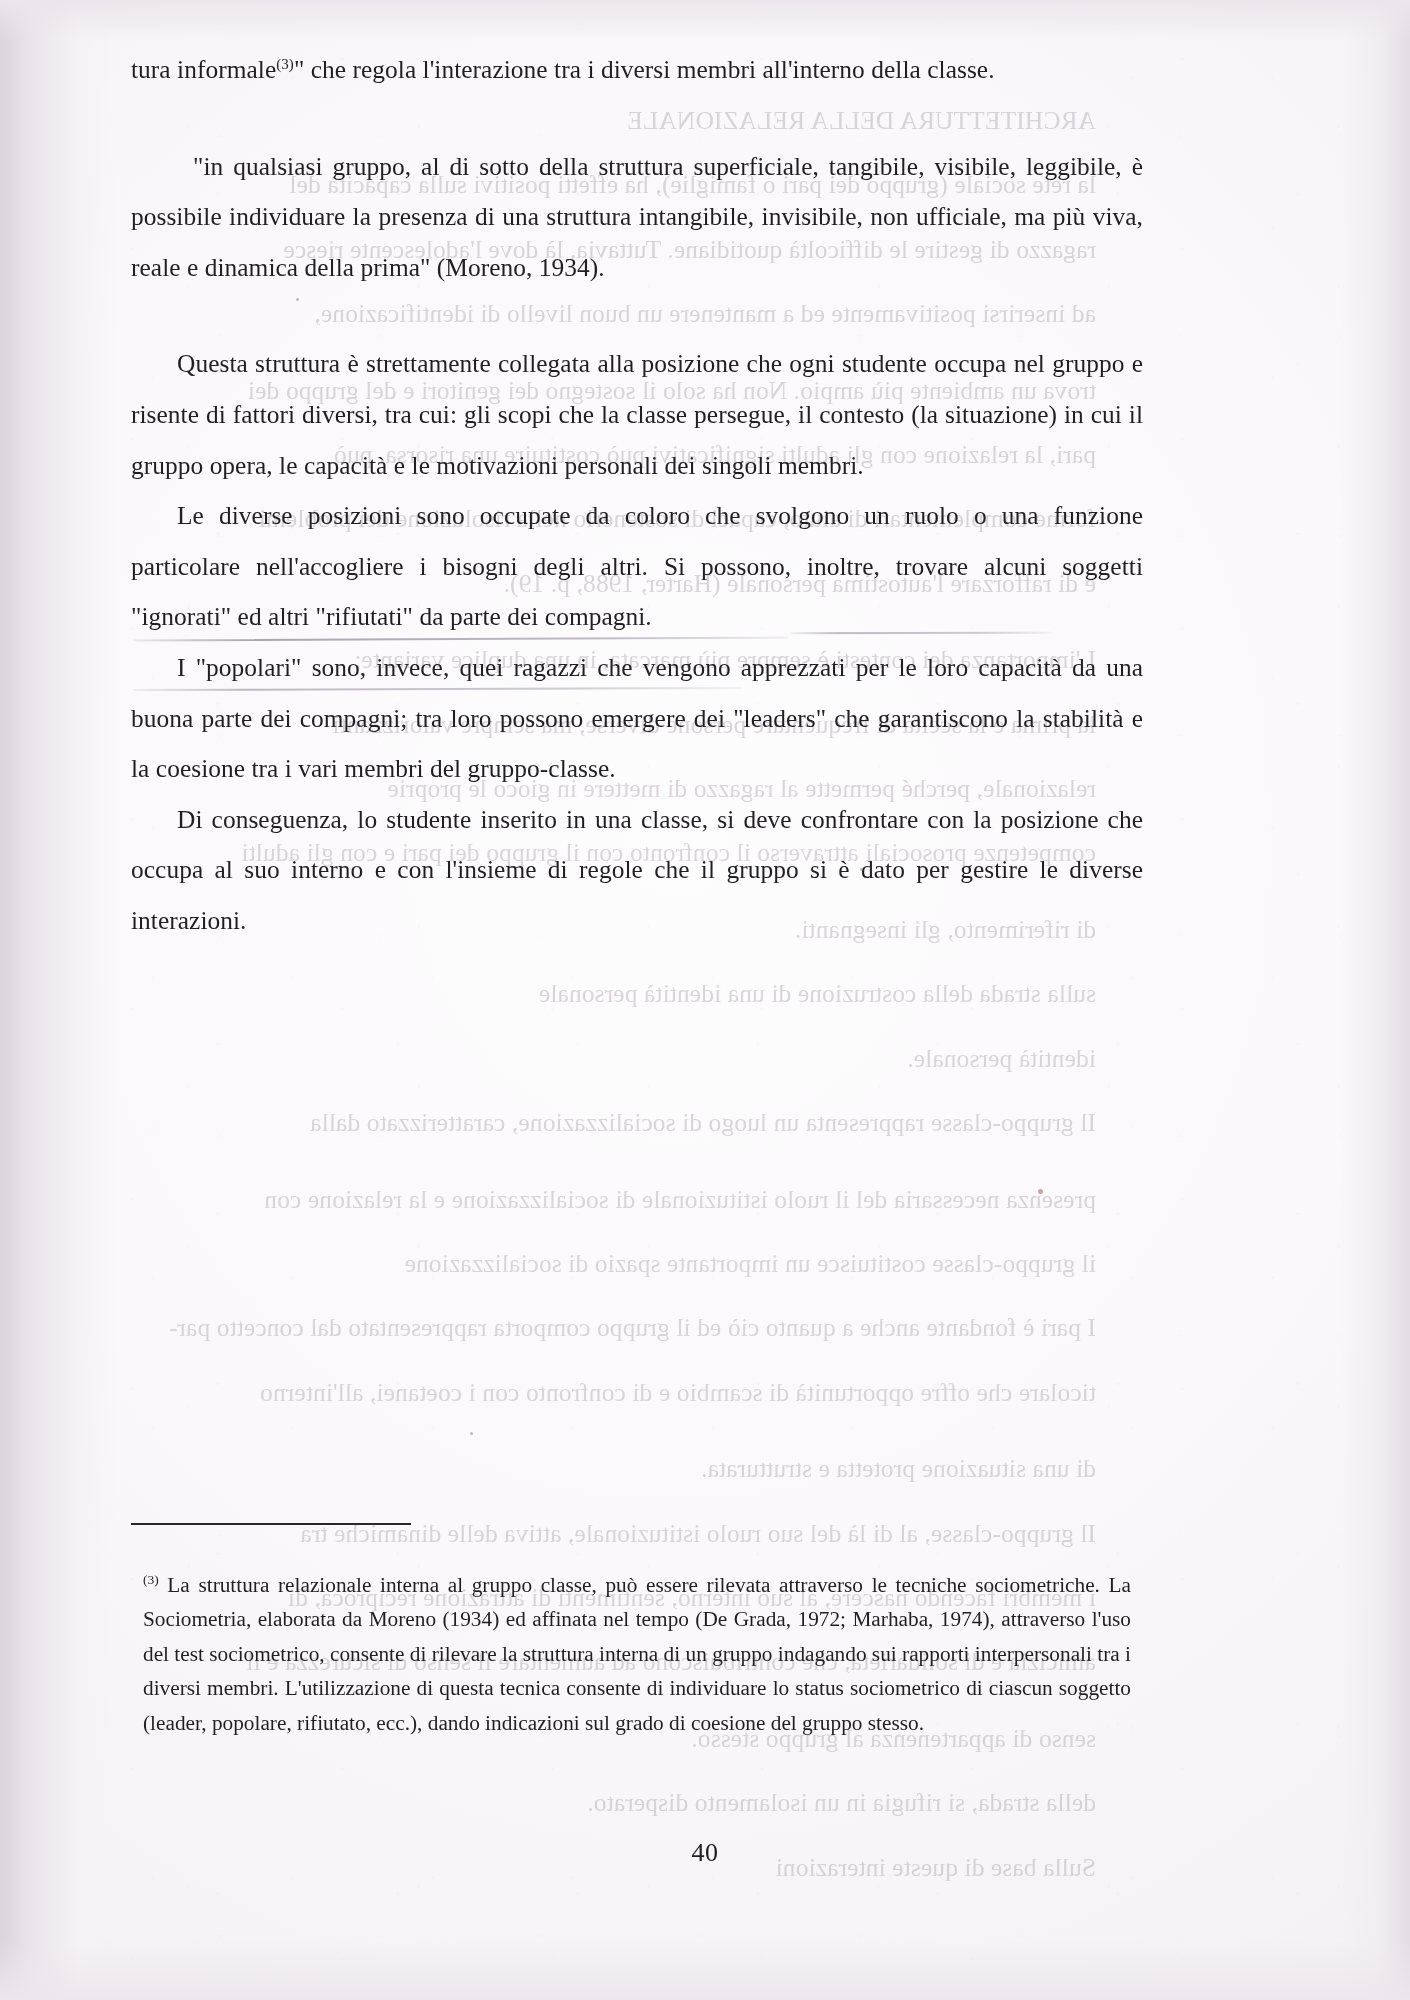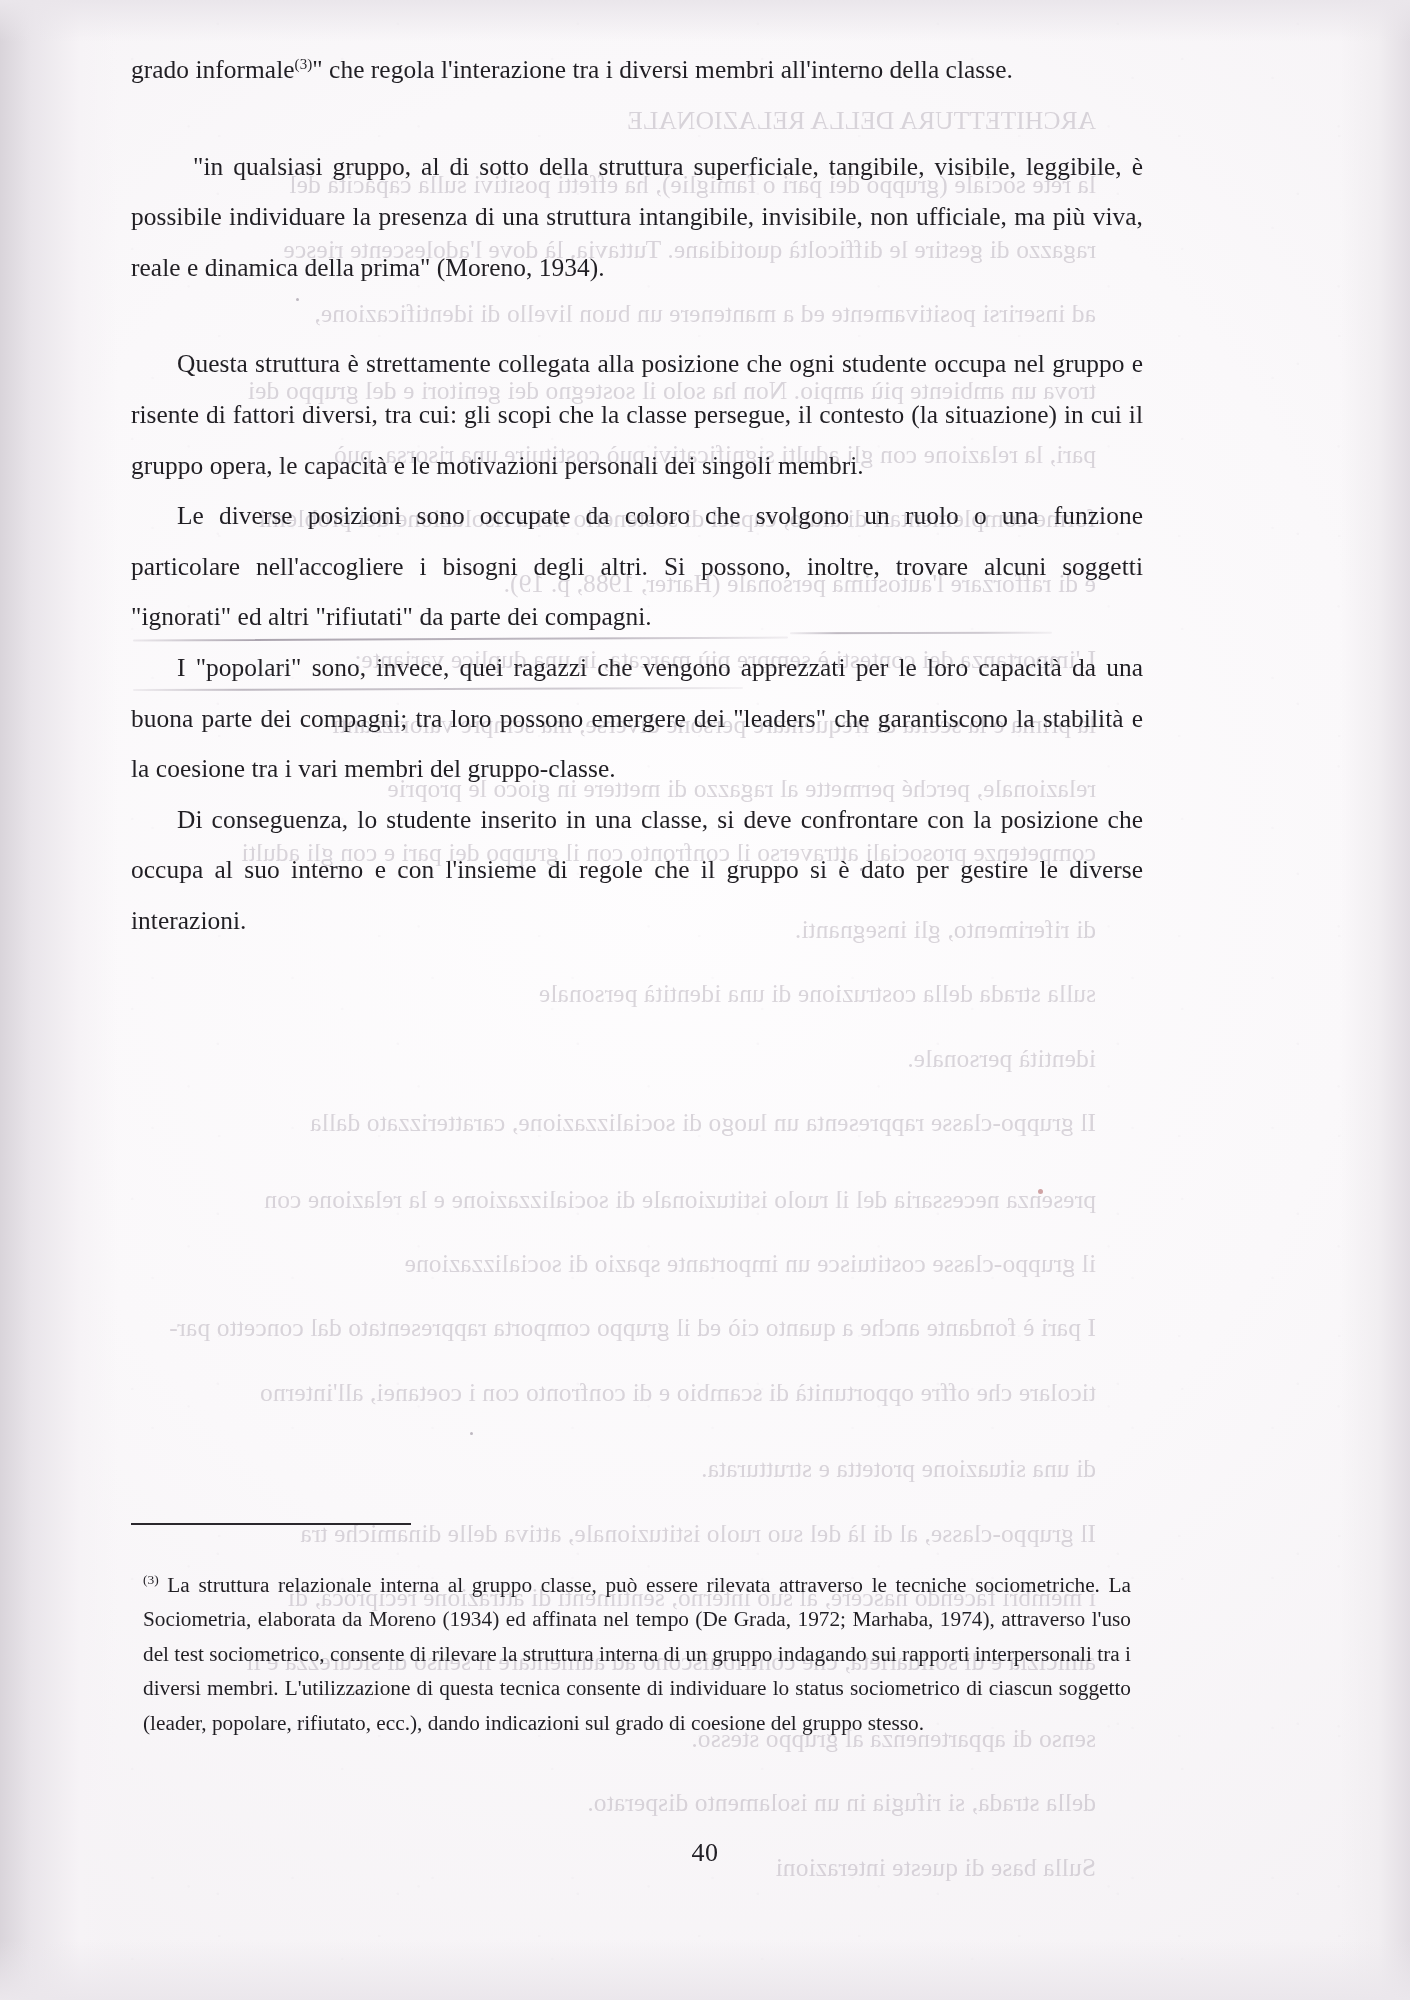--- a/index.html
+++ b/index.html
@@ -203,21 +203,21 @@
     </div>
 
   <div class="edge-left"></div>
   <div class="edge-right"></div>
   <div class="edge-top"></div>
   <div class="edge-bottom"></div>
 
   <div class="content">
     <div class="body-text">
 
-      <p class="p-flush"><span>grado informale</span><sup class="fn">(3)</sup><span>" che regola l'interazione tra i diversi membri all'interno della classe.</span></p>
+      <p class="p-flush"><span>tura informale</span><sup class="fn">(3)</sup><span>" che regola l'interazione tra i diversi membri all'interno della classe.</span></p>
 
       <div class="gap-lg"></div>
 
       <p class="p-quote">"in qualsiasi gruppo, al di sotto della struttura superficiale, tangibile, visibile, leggibile, è possibile individuare la presenza di una struttura intangibile, invisibile, non ufficiale, ma più viva, reale e dinamica della prima" (Moreno, 1934).</p>
 
       <div class="gap-lg"></div>
 
       <p class="p-indent">Questa struttura è strettamente collegata alla posizione che ogni studente occupa nel gruppo e risente di fattori diversi, tra cui: gli scopi che la classe persegue, il contesto (la situazione) in cui il gruppo opera, le capacità e le motivazioni personali dei singoli membri.</p>
 
       <p class="p-indent">Le diverse posizioni sono occupate da coloro che svolgono un ruolo o una funzione particolare nell'accogliere i bisogni degli altri. Si possono, inoltre, trovare alcuni soggetti "ignorati" ed altri "rifiutati" da parte dei compagni.</p>

